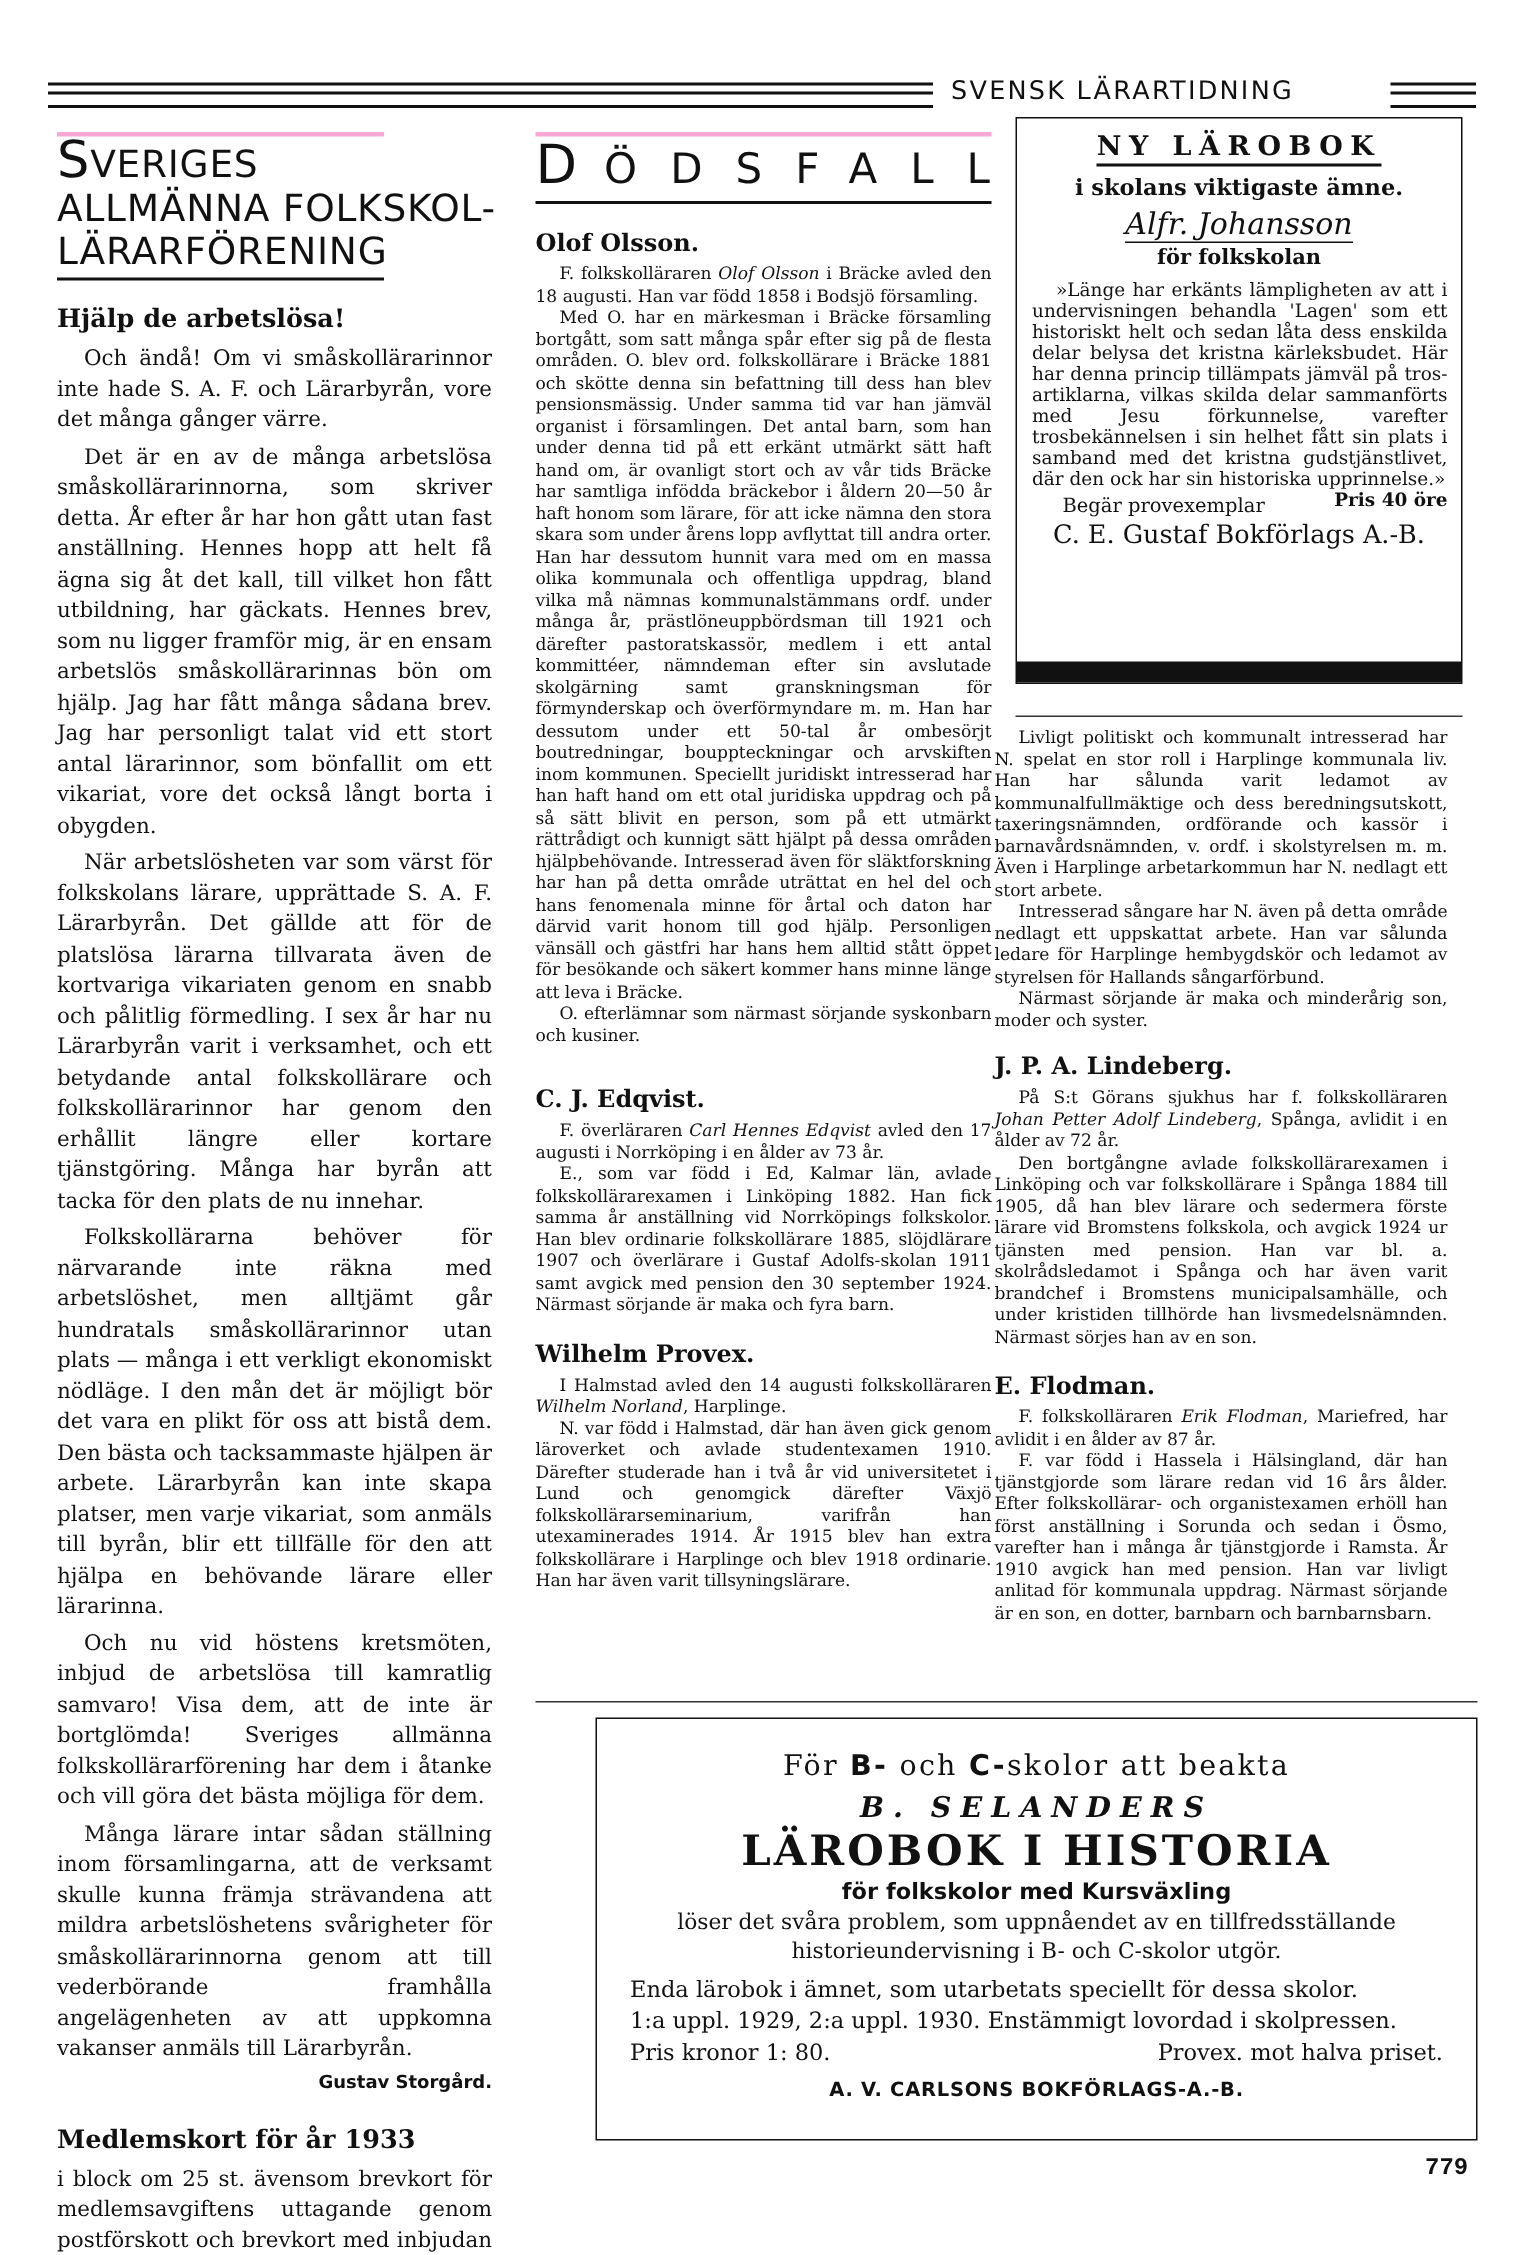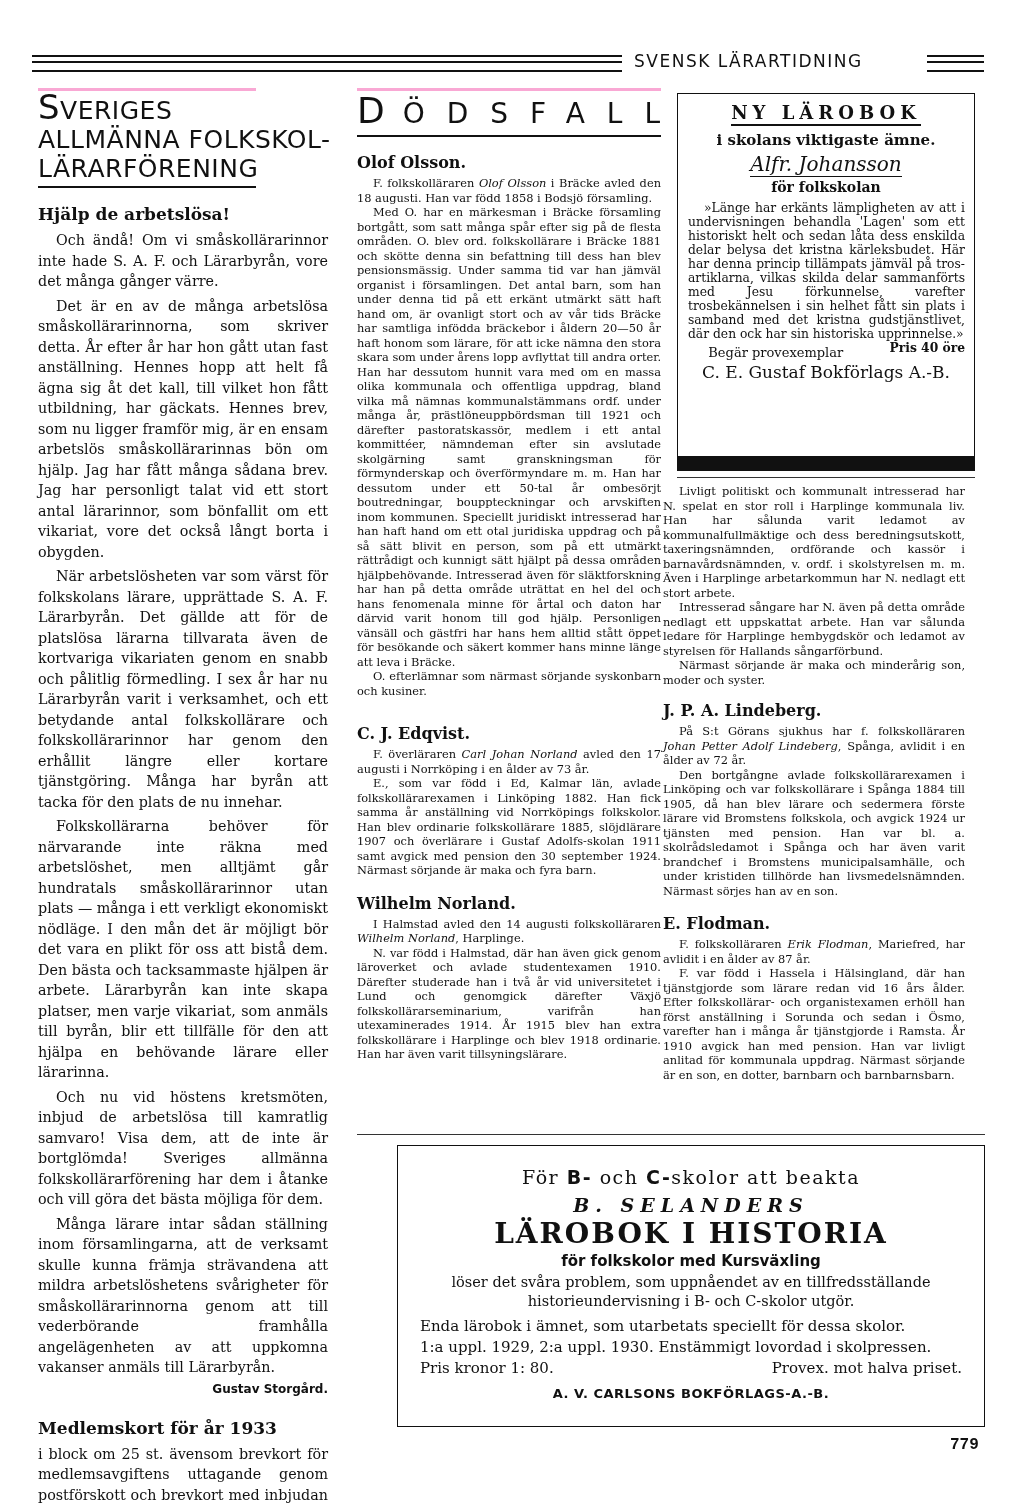--- a/index.html
+++ b/index.html
@@ -18,21 +18,21 @@
     .saf-title { font-size: 25px; line-height: 29px; width: 218px; letter-spacing: 0.5px; }
     .saf-title .big { font-size: 34px; }
     .dod-title { font-size: 28px; letter-spacing: 22px; line-height: 36px; white-space: nowrap; }
     .dod-title .big { font-size: 36px; letter-spacing: 18px; }
     h2.sub { font-family: "DejaVu Serif", serif; font-weight: bold; font-size: 17px; margin: 16px 0 6px 0; }
     h2.sub2 { font-size: 16px; margin: 16px 0 4px 0; }
     p.big { font-size: 14.3px; line-height: 20.5px; margin: 0 0 4px 0; text-align: justify; text-indent: 18px; }
     p.small { font-size: 11.4px; line-height: 14.5px; margin: 0; text-align: justify; text-indent: 16px; }
     p.noind { text-indent: 0; }
     .sig { font-family: "DejaVu Sans", sans-serif; font-weight: bold; font-size: 12px; text-align: right; margin: 2px 0 0 0; }
-    .ad1 { position: absolute; left: 677px; top: 93px; width: 296px; height: 376px; border: 1.5px solid #111; text-align: center; font-family: "DejaVu Serif", serif; }
+    .ad1 { position: absolute; left: 677px; top: 78px; width: 296px; height: 376px; border: 1.5px solid #111; text-align: center; font-family: "DejaVu Serif", serif; }
     .ad1 .a-head { font-size: 18px; font-weight: bold; letter-spacing: 5px; margin-top: 8px; display: inline-block; border-bottom: 2px solid #111; padding-bottom: 1px; }
     .ad1 .a-sub { font-size: 15px; font-weight: bold; margin-top: 5px; }
     .ad1 .a-author { font-size: 20px; font-style: italic; margin-top: 3px; display: inline-block; border-bottom: 1.5px solid #111; }
     .ad1 .a-book { font-size: 19px; font-weight: bold; margin-top: 4px; }
     .ad1 .a-for { font-size: 14px; font-weight: bold; margin-top: 2px; }
     .ad1 .a-quote { font-size: 12.3px; line-height: 14px; text-align: justify; margin: 6px 9px 0 10px; text-indent: 16px; }
     .ad1 .a-price { font-weight: bold; float: right; }
     .ad1 .a-beg { font-size: 13px; margin-top: 4px; }
     .ad1 .a-pub { font-size: 17px; margin-top: 2px; }
     .ad1 .bar { position: absolute; left: 0; right: 0; bottom: 0; height: 14px; background: #111; }
@@ -83,24 +83,24 @@
   <div class="sect-title dod-title">
     <span class="big">D</span><span>ÖDSFALL</span>
   </div>
 
   <h2 class="sub sub2">Olof Olsson.</h2>
   <p class="small"><span>F. folkskolläraren </span><i>Olof Olsson</i><span> i Bräcke avled den 18 augusti. Han var född 1858 i Bodsjö församling.</span></p>
   <p class="small">Med O. har en märkesman i Bräcke församling bortgått, som satt många spår efter sig på de flesta områden. O. blev ord. folkskollärare i Bräcke 1881 och skötte denna sin befattning till dess han blev pensionsmässig. Under samma tid var han jämväl organist i församlingen. Det antal barn, som han under denna tid på ett erkänt utmärkt sätt haft hand om, är ovanligt stort och av vår tids Bräcke har samtliga infödda bräckebor i åldern 20—50 år haft honom som lärare, för att icke nämna den stora skara som under årens lopp avflyttat till andra orter. Han har dessutom hunnit vara med om en massa olika kommunala och offentliga uppdrag, bland vilka må nämnas kommunalstämmans ordf. under många år, prästlöneuppbördsman till 1921 och därefter pastoratskassör, medlem i ett antal kommittéer, nämndeman efter sin avslutade skolgärning samt granskningsman för förmynderskap och överförmyndare m. m. Han har dessutom under ett 50-tal år ombesörjt boutredningar, bouppteckningar och arvskiften inom kommunen. Speciellt juridiskt intresserad har han haft hand om ett otal juridiska uppdrag och på så sätt blivit en person, som på ett utmärkt rättrådigt och kunnigt sätt hjälpt på dessa områden hjälpbehövande. Intresserad även för släktforskning har han på detta område uträttat en hel del och hans fenomenala minne för årtal och daton har därvid varit honom till god hjälp. Personligen vänsäll och gästfri har hans hem alltid stått öppet för besökande och säkert kommer hans minne länge att leva i Bräcke.</p>
   <p class="small">O. efterlämnar som närmast sörjande syskonbarn och kusiner.</p>
 
   <h2 class="sub sub2" style="margin-top:26px">C. J. Edqvist.</h2>
-  <p class="small"><span>F. överläraren </span><i>Carl Johan Norland</i><span> avled den 17 augusti i Norrköping i en ålder av 73 år.</span></p>
+  <p class="small"><span>F. överläraren </span><i>Carl Hennes Edqvist</i><span> avled den 17 augusti i Norrköping i en ålder av 73 år.</span></p>
   <p class="small">E., som var född i Ed, Kalmar län, avlade folkskollärarexamen i Linköping 1882. Han fick samma år anställning vid Norrköpings folkskolor. Han blev ordinarie folkskollärare 1885, slöjdlärare 1907 och överlärare i Gustaf Adolfs-skolan 1911 samt avgick med pension den 30 september 1924. Närmast sörjande är maka och fyra barn.</p>
 
-  <h2 class="sub sub2" style="margin-top:16px">Wilhelm Norland.</h2>
+  <h2 class="sub sub2" style="margin-top:16px">Wilhelm Provex.</h2>
   <p class="small"><span>I Halmstad avled den 14 augusti folkskolläraren </span><i>Wilhelm Norland</i><span>, Harplinge.</span></p>
   <p class="small">N. var född i Halmstad, där han även gick genom läroverket och avlade studentexamen 1910. Därefter studerade han i två år vid universitetet i Lund och genomgick därefter Växjö folkskollärarseminarium, varifrån han utexaminerades 1914. År 1915 blev han extra folkskollärare i Harplinge och blev 1918 ordinarie. Han har även varit tillsyningslärare.</p>
 </div>
 
 <div class="ad1">
   <div class="a-head">NY LÄROBOK</div>
   <div class="a-sub">i skolans viktigaste ämne.</div>
   <div class="a-author">Alfr. Johansson</div>
   <div class="a-for">för folkskolan</div>
   <div class="a-quote"><span>»Länge har erkänts lämpligheten av att i undervisningen behandla 'Lagen' som ett historiskt helt och sedan låta dess enskilda delar belysa det kristna kärleksbudet. Här har denna princip tillämpats jämväl på tros-artiklarna, vilkas skilda delar sammanförts med Jesu förkunnelse, varefter trosbekännelsen i sin helhet fått sin plats i samband med det kristna gudstjänstlivet, där den ock har sin historiska upprinnelse.»</span> <span class="a-price">Pris 40 öre</span></div>

